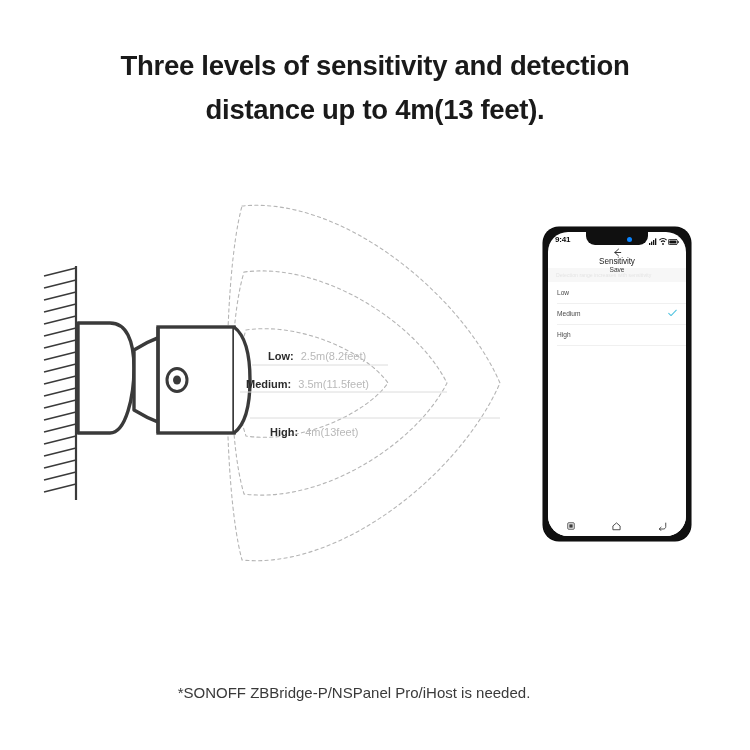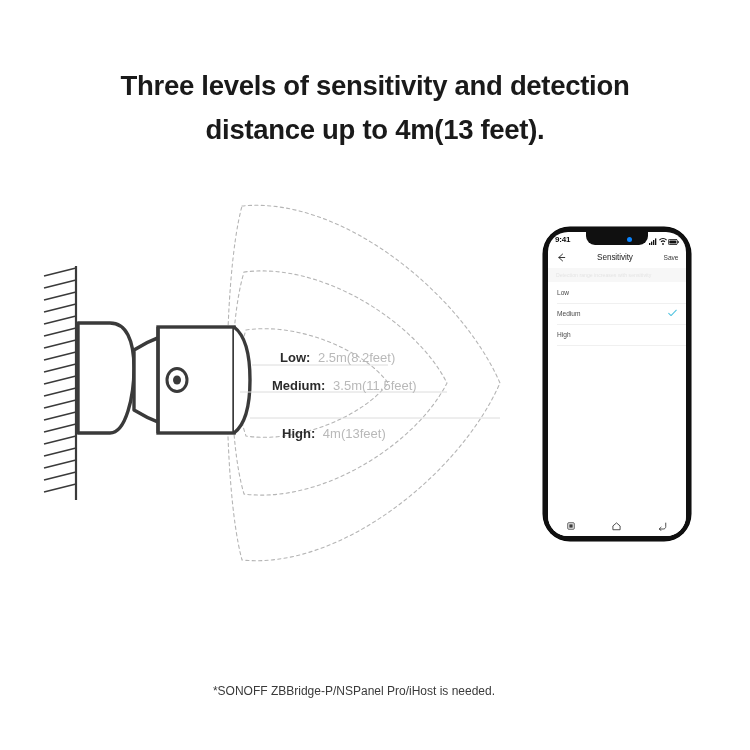--- a/index.html
+++ b/index.html
@@ -8,55 +8,54 @@
     width: 750px; height: 750px;
     background: #ffffff;
     font-family: "Liberation Sans", sans-serif;
     overflow: hidden;
   }
   #page { position: relative; width: 750px; height: 750px; background:#fff; }
 
   
   .title {
     position: absolute;
-    left: 60px; top: 68px; width: 630px;
+    left: 60px; top: 48px; width: 630px;
     text-align: center;
     font-size: 27.5px;
     line-height: 35px;
     font-weight: bold;
     color: #1a1a1a;
     letter-spacing: -0.3px;
   }
   .title .l2 { display:block;margin-top:9px; }
 
   
   .diagram { position:absolute; left:0; top:0; width:750px; height:750px; }
   .diagram svg { position:absolute; left:0; top:0; }
 
   
   .range-labels { position:absolute; left:0; top:0; width:520px; height:750px; }
   .range-row {
     position: absolute;
     white-space: nowrap;
-    font-size: 13px;
-    margin-left: 12px;
+    font-size: 11px;
   }
   .range-row .rl-name { font-weight: bold; color:#2b2b2b; }
   .range-row .rl-val  { color:#b9b9b9; margin-left:4px; }
   .row-low    { left: 268px; top: 350px; }
-  .row-medium { left: 260px; top: 378px; }
+  .row-medium { left: 246px; top: 378px; }
   .row-high   { left: 270px; top: 426px; }
 
   
   .phone {
     position:absolute;
     left:543px; top:227px;
     width:148px; height:314px;
     background:#101010;
-    border-radius:27px;
+    border-radius:16px;
     box-shadow: 0 0 0 0.5px #000;
   }
   .phone-screen {
     position:absolute;
     left:5px; top:5px;
     width:138px; height:304px;
     background:#ffffff;
     border-radius:20px;
     overflow:hidden;
   }
@@ -76,21 +75,21 @@
   .sb-time { font-size:8px; font-weight:bold; color:#0d0d0d; letter-spacing:-0.2px; }
   .sb-right { display:flex; align-items:center; gap:1.5px; }
   .blue-dot {
     position:absolute; left:79px; top:4.5px;
     width:5px; height:5px; border-radius:50%;
     background:#0a84ff; z-index:7;
   }
 
   .appbar {
     position:absolute; left:0; top:16px; width:138px; height:19px;
-    display:flex; align-items:center; z-index:4;
+    display:flex; align-items:center; z-index:4;flex-direction:column;
   }
   .ab-back { width:26px; display:flex; justify-content:center; color:#2c2c2c; }
   .ab-title {
     flex:1; text-align:center; font-size:8.2px; color:#1c1c1c;
     letter-spacing:-0.1px;
   }
   .ab-save { width:30px; text-align:center; font-size:6.6px; color:#3a3a3a; }
 
   .hint-band {
     position:absolute; left:0; top:36px; width:138px; height:14px;
@@ -128,21 +127,21 @@
     display:flex; align-items:center; justify-content:space-around;
     background:#ffffff;
   }
   .navbar .nv { color:#3d3d3d; display:flex; align-items:center; }
 
   
   .footer {
     position:absolute;
     left:0; top:684px; width:708px;
     text-align:center;
-    font-size:12px;
+    font-size:15px;
     color:#3a3a3a;
   }
 </style>
 </head>
 <body>
 
 <div id="page">
 
   <div class="title">
     <span>Three levels of sensitivity and detection</span>

